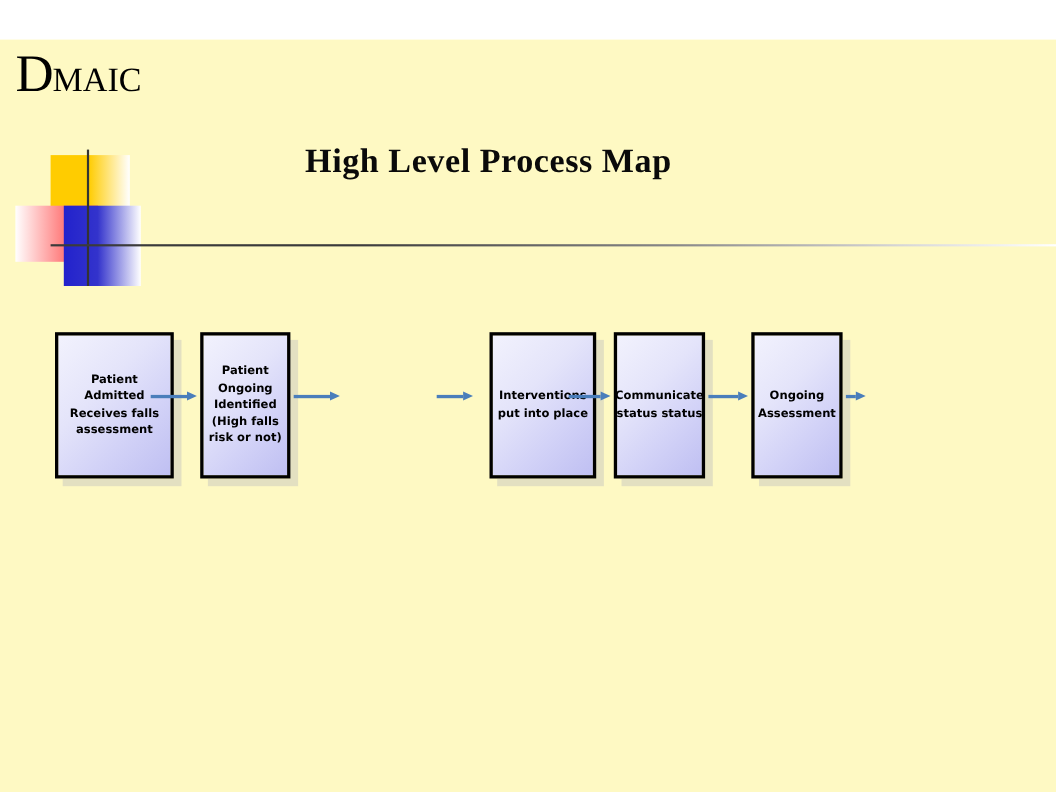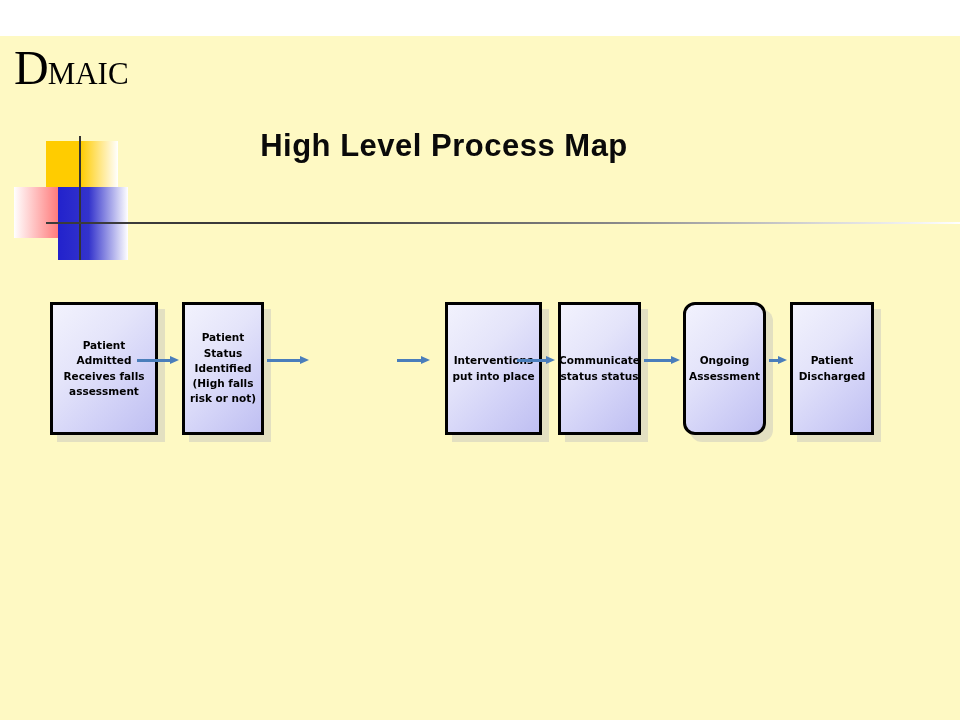--- a/index.html
+++ b/index.html
@@ -87,21 +87,21 @@
     background: linear-gradient(to right, #3b3b3b 0%, #3b3b3b 30%, #888888 62%, #d8d8d8 85%, #ffffff 100%);
   }
 
   
   #title {
     position: absolute;
     left: 0px;
     top: 92px;
     width: 888px;
     text-align: center;
-    font-family: Liberation Sans, sans-serif;
+    font-family: Liberation Serif, serif;
     font-weight: bold;
     font-size: 31px;
     color: #0a0a0a;
     letter-spacing: 0.5px;
   }
 
   
   #flow {
     position: absolute;
     left: 0px;
@@ -171,34 +171,31 @@
     <div class="deco-hline"></div>
   </div>
 
   <div id="title">High Level Process Map</div>
 
   <div id="flow">
     <div class="node" style="left: 50px; width: 108px;">
       <span class="node-label">Patient Admitted Receives falls assessment</span>
     </div>
     <div class="node" style="left: 182px; width: 82px;">
-      <span class="node-label">Patient Status Identified (High falls risk or not)</span>
+      <span class="node-label">Patient Ongoing Identified (High falls risk or not)</span>
     </div>
     <div class="node" style="left: 445px; width: 97px;">
       <span class="node-label">Interventions put into place</span>
     </div>
     <div class="node" style="left: 558px; width: 83px;">
       <span class="node-label">Communicate status status</span>
     </div>
-    <div class="node" style="left: 683px; width: 83px; border-radius: 12px;">
+    <div class="node" style="left: 683px; width: 83px;">
       <span class="node-label">Ongoing Assessment</span>
     </div>
-    <div class="node" style="left: 790px; width: 84px;">
-      <span class="node-label">Patient Discharged</span>
-    </div>
 
     <div class="arrow" style="left: 137px; width: 42px;">
       <div class="arrow-line"></div>
       <div class="arrow-head"></div>
     </div>
     <div class="arrow" style="left: 267px; width: 42px;">
       <div class="arrow-line"></div>
       <div class="arrow-head"></div>
     </div>
     <div class="arrow" style="left: 397px; width: 33px;">

